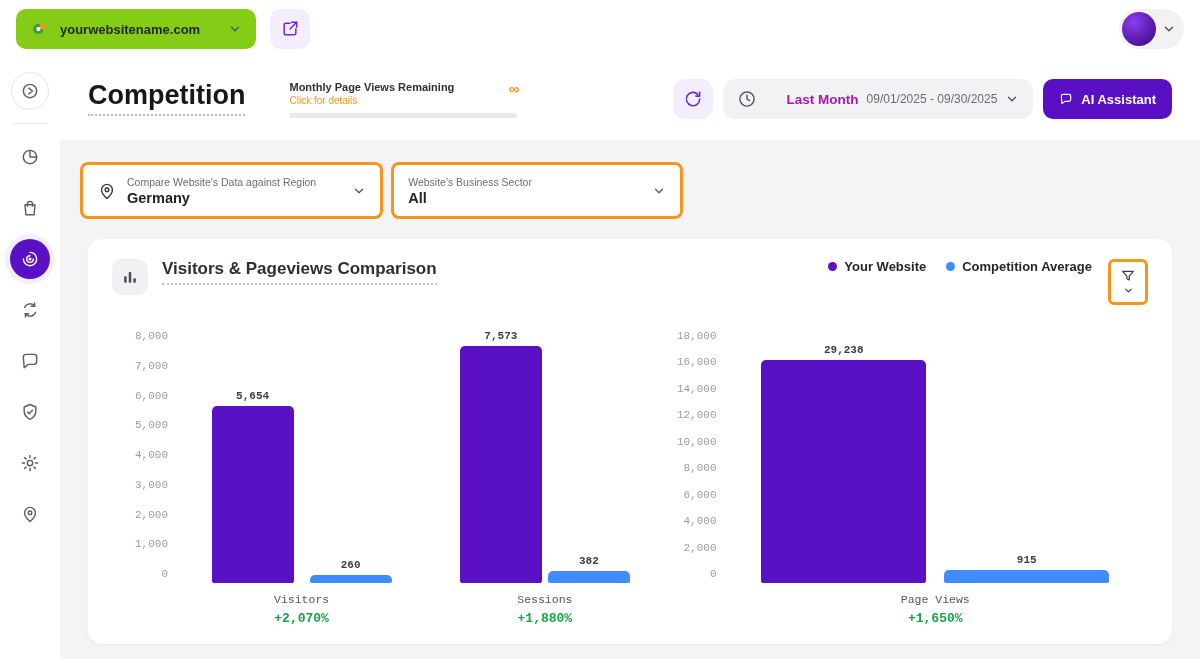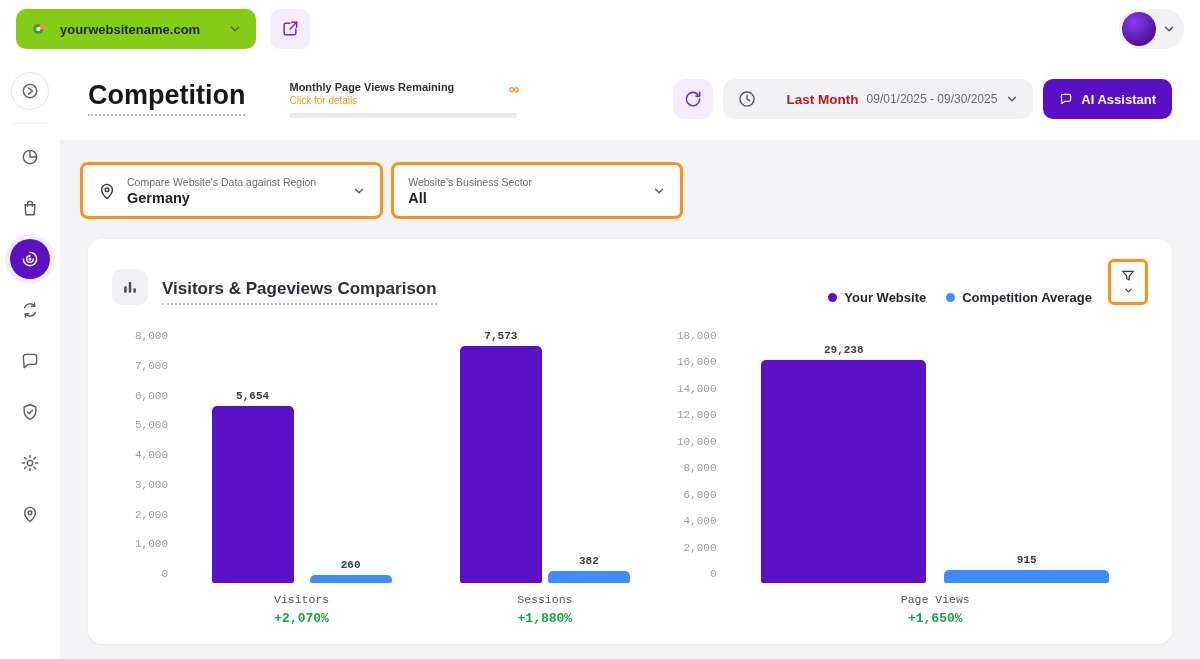--- a/index.html
+++ b/index.html
@@ -77,21 +77,21 @@
   }
   .header-actions { margin-left:auto; display:flex; align-items:center; gap:10px; }
   .refresh-btn {
     width:40px; height:40px; border-radius:12px; background:#f3edfd; color:#6d28d9;
     display:grid; place-items:center; cursor:pointer; border:none;
   }
   .period-pill {
     height:40px; border-radius:12px; background:#f2f2f5; display:flex;
     align-items:center; gap:8px; padding:0 14px; cursor:pointer; color:#55555e;
   }
-  .period-label { font-size:13.5px; font-weight:700; color:#b91c1c;padding-left:22px; }
+  .period-label { font-size:13.5px; font-weight:700; color:#a21caf;padding-left:22px; }
   .period-range { font-size:12px; color:#6b6b75; }
   .ai-btn {
     height:40px; border-radius:10px; background:#5b0fc4; color:#fff; border:none;
     display:flex; align-items:center; gap:8px; padding:0 16px;
     font-size:13px; font-weight:700; cursor:pointer; font-family:inherit;
   }
 
   
   .filters { display:flex; gap:8px; padding:22px 28px 0 20px; }
   .filter-box {
@@ -103,21 +103,21 @@
   .filter-label { font-size:10.5px; color:#6b6b75;text-align:right; }
   .filter-value { font-size:14.5px; font-weight:700; color:#222229; }
   .filter-box .chev { margin-left:26px; }
   .filter-pin { color:#3a3a44; }
 
   
   .card {
     margin:20px 28px 0 28px; background:#fff; border-radius:14px;
     padding:20px 24px 18px 24px; box-shadow:0 1px 3px rgba(20,20,40,.05);
   }
-  .card-header { display:flex; align-items:flex-end; }
+  .card-header { display:flex; align-items:flex-start; }
   .card-icon {
     width:36px; height:36px; border-radius:10px; background:#f1f1f4;
     display:grid; place-items:center; color:#4b4b55;
   }
   .card-title {
     margin-left:14px; font-size:17px; font-weight:600; color:#2e2e38;
     border-bottom:2px dotted #c2c2ca; padding-bottom:4px;
   }
   .legend { margin-left:auto; display:flex; align-items:center; gap:20px; }
   .legend-item { display:flex; align-items:center; gap:7px; }

